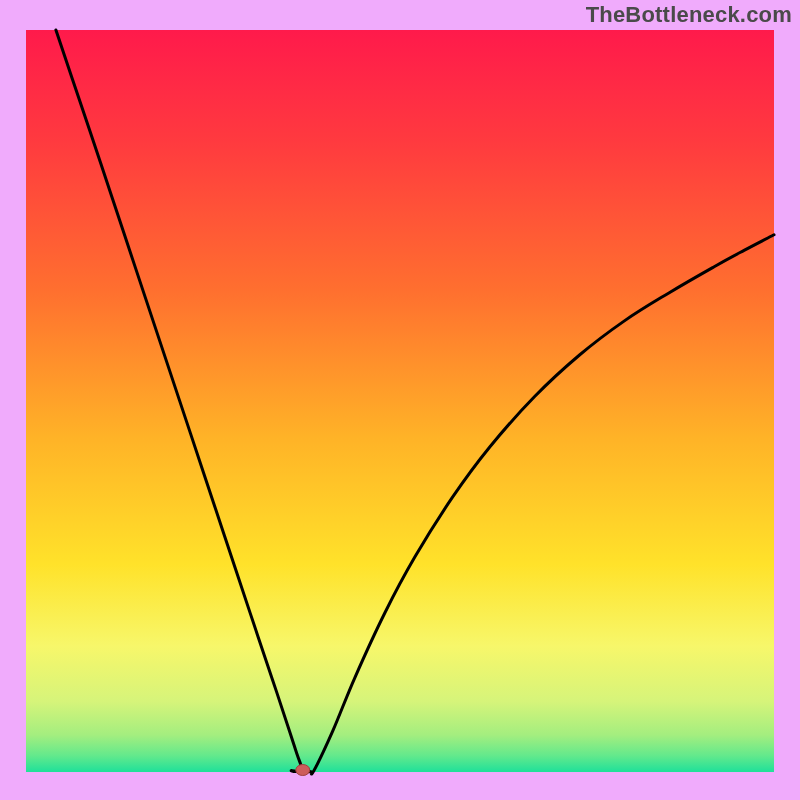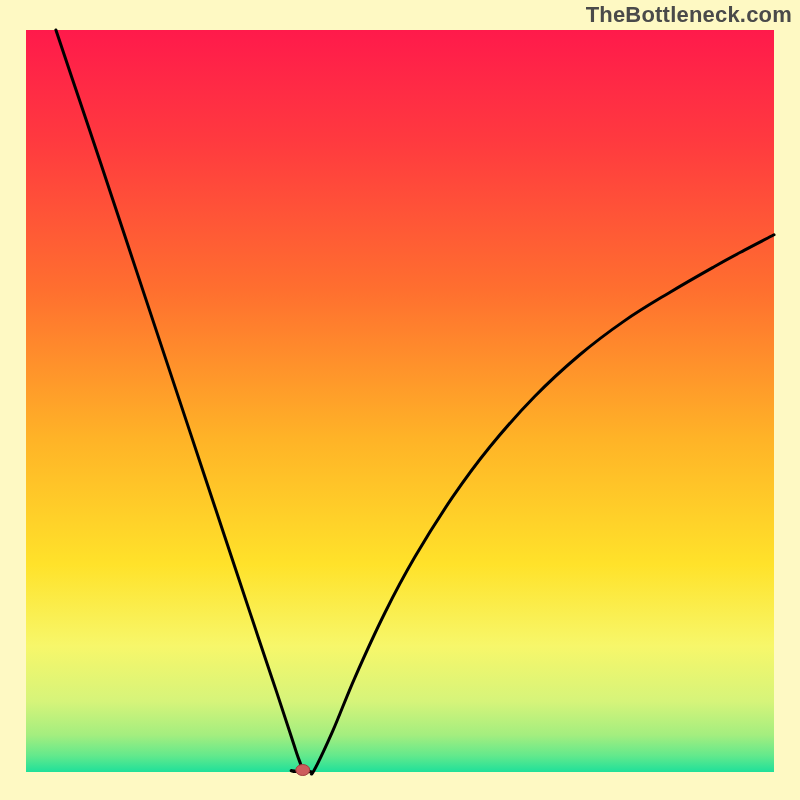--- a/index.html
+++ b/index.html
@@ -8,21 +8,21 @@
     width: 800px;
     height: 800px;
     background: #000;
     overflow: hidden;
     font-family: Arial, Helvetica, sans-serif;
   }
   .stage {
     position: relative;
     width: 800px;
     height: 800px;
-    background: #fef9c3;
+    background: #f0abfc;
   }
   .watermark {
     position: absolute;
     top: 2px;
     right: 8px;
     color: #4a4a4a;
     font-size: 22px;
     font-weight: 600;
     letter-spacing: 0.2px;
     pointer-events: none;

